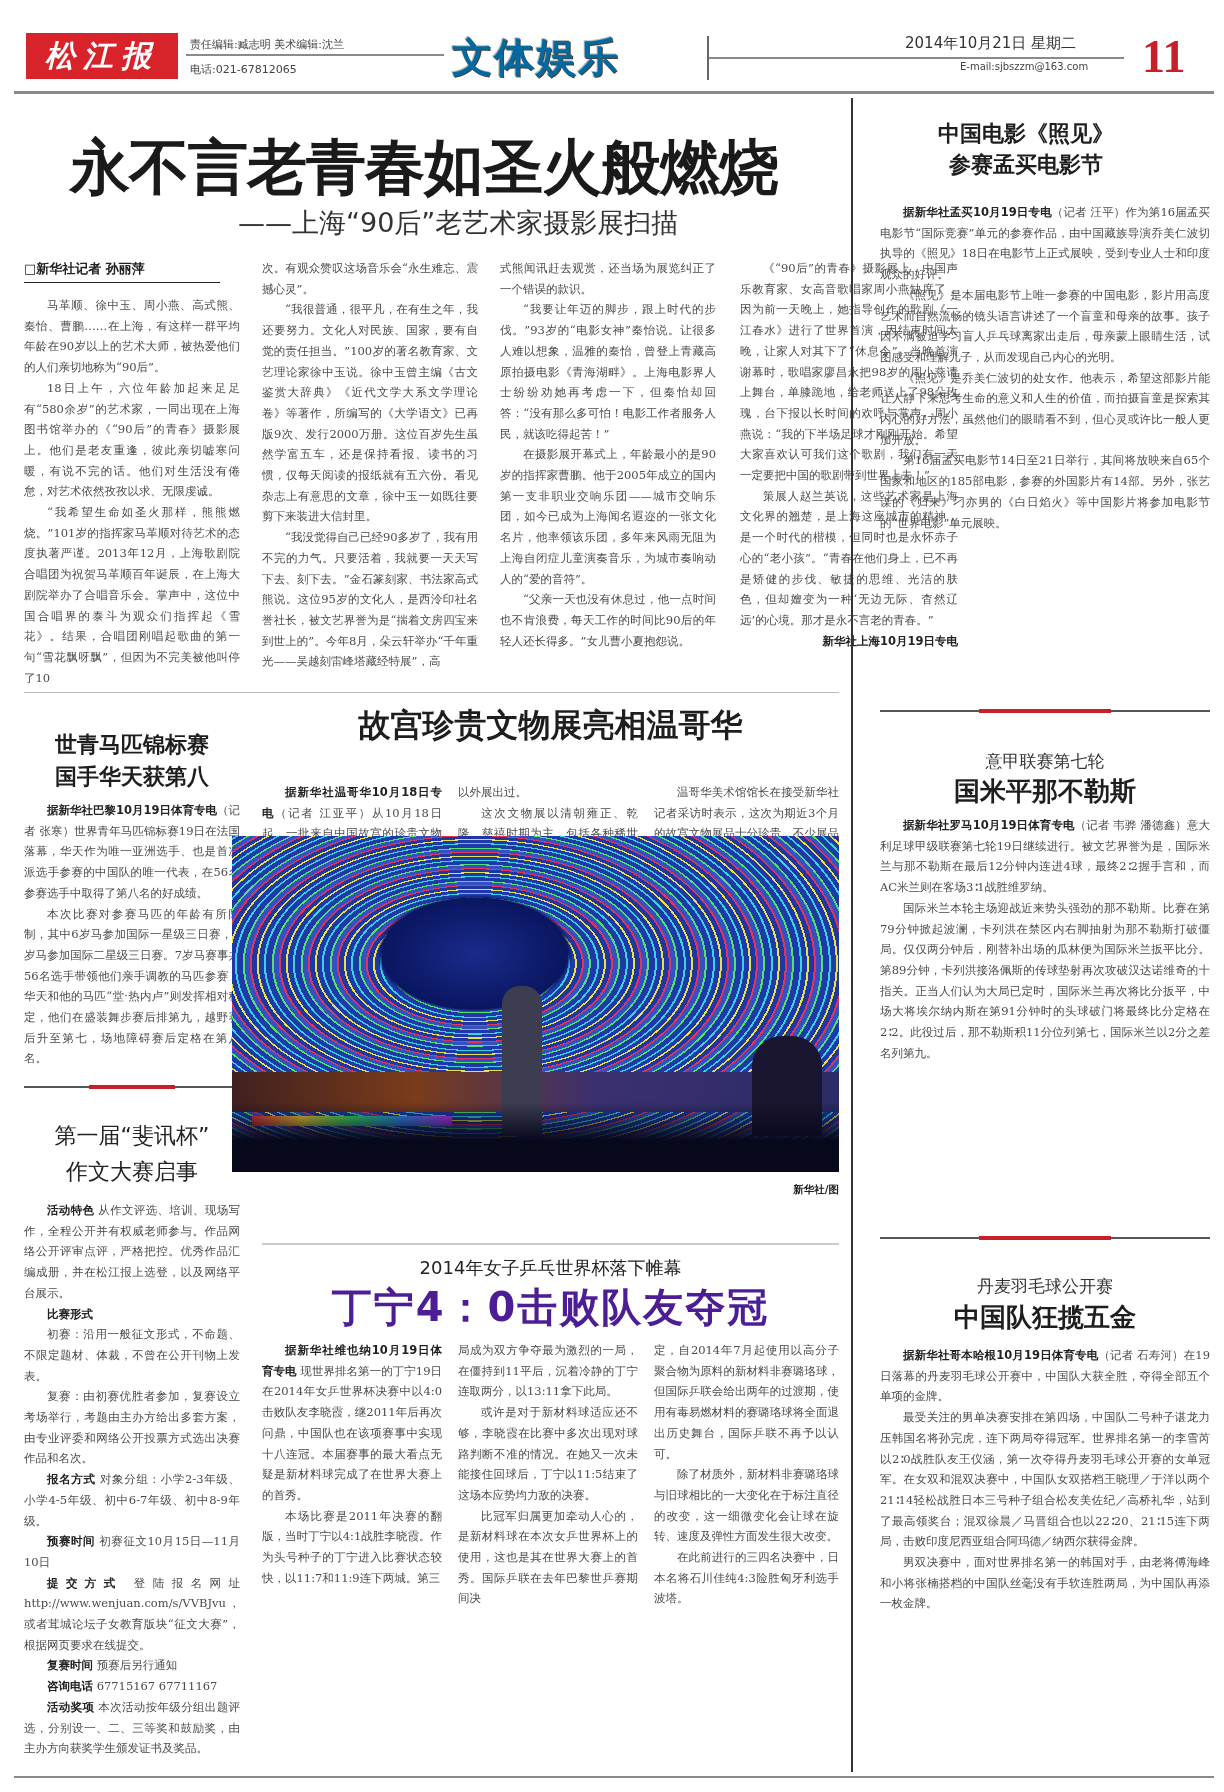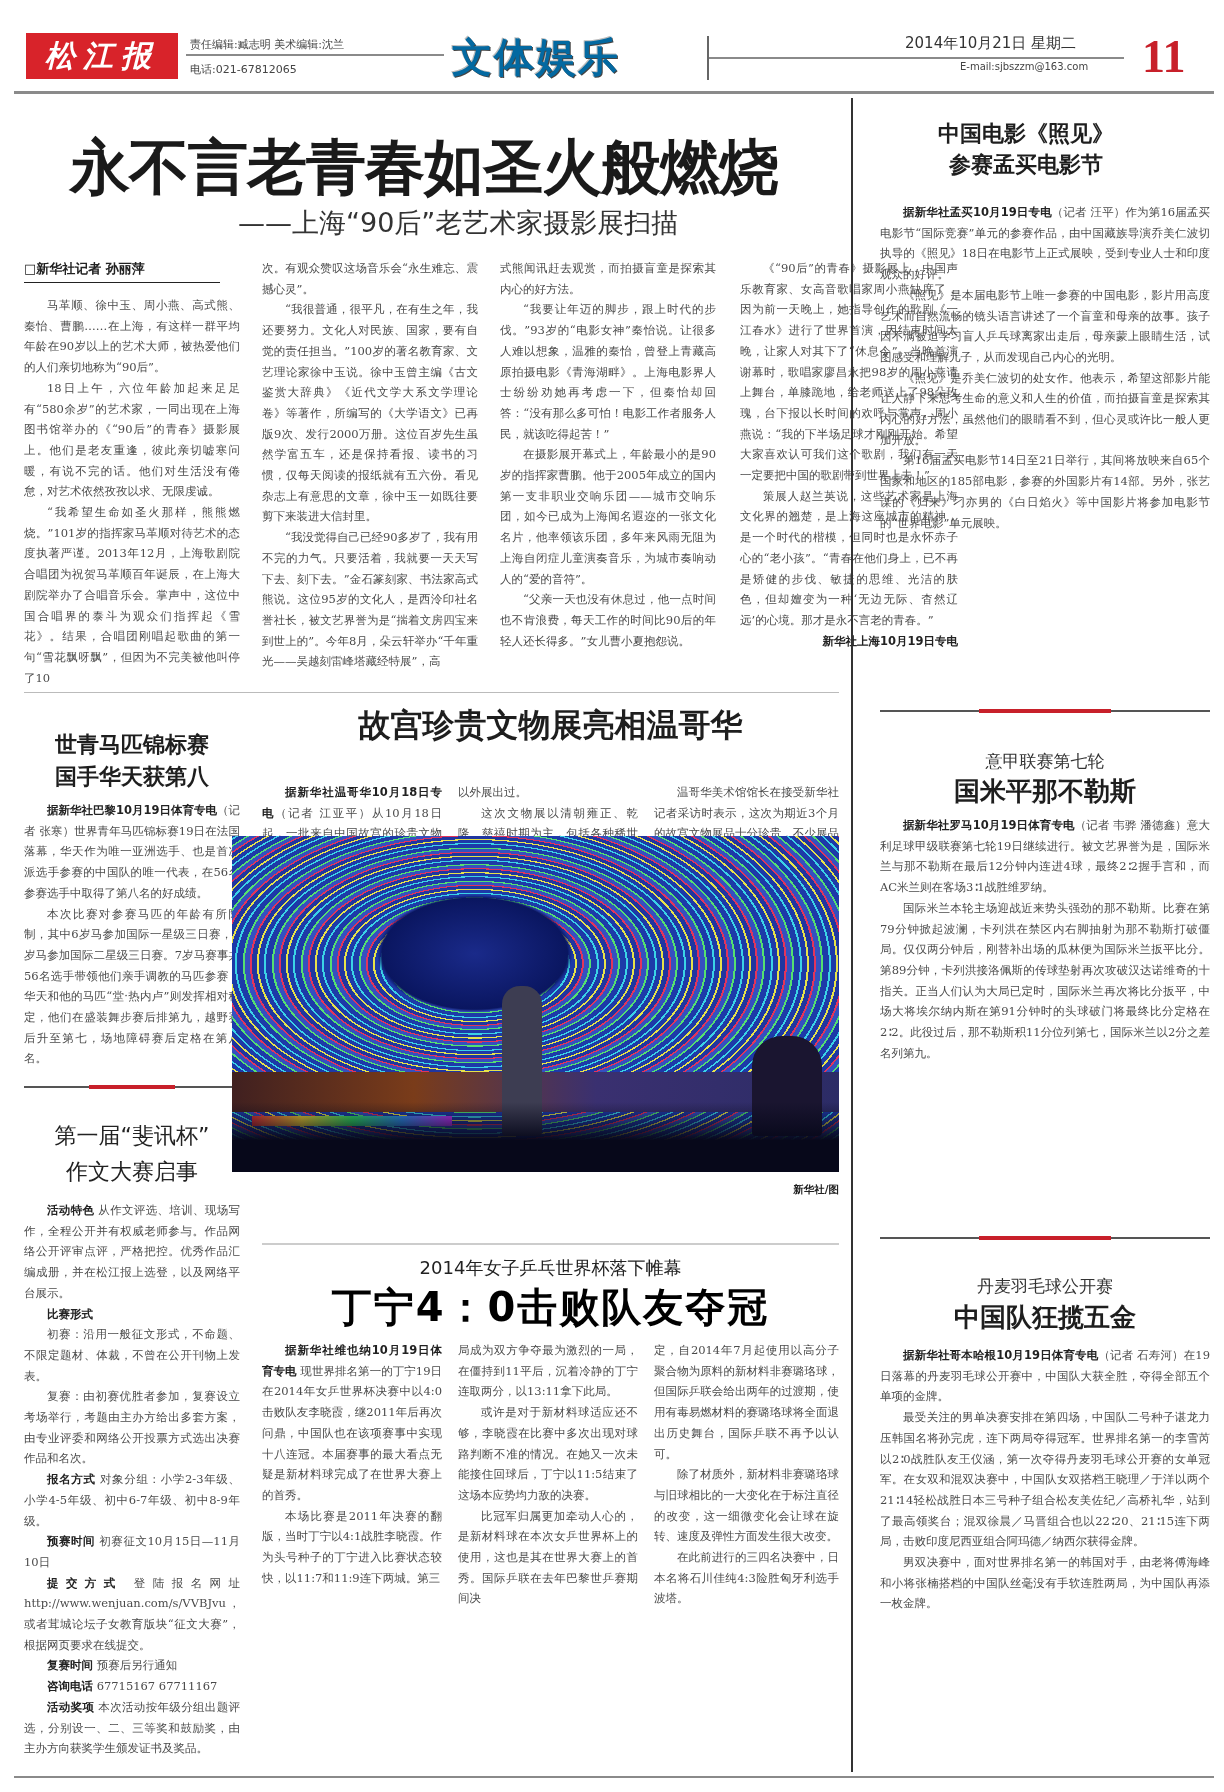--- a/index.html
+++ b/index.html
@@ -60,21 +60,21 @@
   <p>马革顺、徐中玉、周小燕、高式熊、秦怡、曹鹏……在上海，有这样一群平均年龄在90岁以上的艺术大师，被热爱他们的人们亲切地称为“90后”。</p>
   <p>18日上午，六位年龄加起来足足有“580余岁”的艺术家，一同出现在上海图书馆举办的《“90后”的青春》摄影展上。他们是老友重逢，彼此亲切嘘寒问暖，有说不完的话。他们对生活没有倦怠，对艺术依然孜孜以求、无限虔诚。</p>
   <p>“我希望生命如圣火那样，熊熊燃烧。”101岁的指挥家马革顺对待艺术的态度执著严谨。2013年12月，上海歌剧院合唱团为祝贺马革顺百年诞辰，在上海大剧院举办了合唱音乐会。掌声中，这位中国合唱界的泰斗为观众们指挥起《雪花》。结果，合唱团刚唱起歌曲的第一句“雪花飘呀飘”，但因为不完美被他叫停了10</p>
 </div>
 <div class="abs col" style="left:262px;top:258px;width:216px">
   <p class="ni">次。有观众赞叹这场音乐会“永生难忘、震撼心灵”。</p>
   <p>“我很普通，很平凡，在有生之年，我还要努力。文化人对民族、国家，要有自觉的责任担当。”100岁的著名教育家、文艺理论家徐中玉说。徐中玉曾主编《古文鉴赏大辞典》《近代文学大系文学理论卷》等著作，所编写的《大学语文》已再版9次、发行2000万册。这位百岁先生虽然学富五车，还是保持看报、读书的习惯，仅每天阅读的报纸就有五六份。看见杂志上有意思的文章，徐中玉一如既往要剪下来装进大信封里。</p>
   <p>“我没觉得自己已经90多岁了，我有用不完的力气。只要活着，我就要一天天写下去、刻下去。”金石篆刻家、书法家高式熊说。这位95岁的文化人，是西泠印社名誉社长，被文艺界誉为是“揣着文房四宝来到世上的”。今年8月，朵云轩举办“千年重光——吴越刻雷峰塔藏经特展”，高</p>
 </div>
 <div class="abs col" style="left:500px;top:258px;width:216px">
-  <p class="ni">式熊闻讯赶去观赏，而拍摄盲童是探索其内心的好方法。</p>
+  <p class="ni">式熊闻讯赶去观赏，还当场为展览纠正了一个错误的款识。</p>
   <p>“我要让年迈的脚步，跟上时代的步伐。”93岁的“电影女神”秦怡说。让很多人难以想象，温雅的秦怡，曾登上青藏高原拍摄电影《青海湖畔》。上海电影界人士纷纷劝她再考虑一下，但秦怡却回答：“没有那么多可怕！电影工作者服务人民，就该吃得起苦！”</p>
   <p>在摄影展开幕式上，年龄最小的是90岁的指挥家曹鹏。他于2005年成立的国内第一支非职业交响乐团——城市交响乐团，如今已成为上海闻名遐迩的一张文化名片，他率领该乐团，多年来风雨无阻为上海自闭症儿童演奏音乐，为城市奏响动人的“爱的音符”。</p>
   <p>“父亲一天也没有休息过，他一点时间也不肯浪费，每天工作的时间比90后的年轻人还长得多。”女儿曹小夏抱怨说。</p>
 </div>
 
 <div class="abs col" style="left:740px;top:258px;width:218px">
   <p>《“90后”的青春》摄影展上，中国声乐教育家、女高音歌唱家周小燕缺席了，因为前一天晚上，她指导创作的歌剧《一江春水》进行了世界首演，因结束时间太晚，让家人对其下了“休息令”。当晚首演谢幕时，歌唱家廖昌永把98岁的周小燕请上舞台，单膝跪地，给老师送上了98朵玫瑰，台下报以长时间的欢呼与掌声。周小燕说：“我的下半场足球才刚刚开始。希望大家喜欢认可我们这个歌剧，我们有一天一定要把中国的歌剧带到世界上去！”</p>
   <p>策展人赵兰英说，这些艺术家是上海文化界的翘楚，是上海这座城市的精神，是一个时代的楷模，但同时也是永怀赤子心的“老小孩”。“青春在他们身上，已不再是矫健的步伐、敏捷的思维、光洁的肤色，但却嬗变为一种‘无边无际、杳然辽远’的心境。那才是永不言老的青春。”</p>
   <p class="b" style="text-align:right;text-indent:0">新华社上海10月19日专电</p>
 </div>
@@ -166,21 +166,21 @@
   <div class="drummer"></div>
   <div class="crowd"></div>
 </div>
 <div class="abs caption">
   <p><span class="b" style="float:right">新华社/图</span></p>
 </div>
 
 <div class="abs hrule" style="left:262px;top:1243px;width:577px;height:2px;background:#ccc"></div>
 
 <div class="abs" style="left:262px;top:1256px;width:577px;text-align:center;font-family:'DejaVu Sans',sans-serif;font-size:18px;color:#222">2014年女子乒乓世界杯落下帷幕</div>
-<div class="abs" style="left:262px;top:1280px;width:577px;text-align:center;font-family:'DejaVu Sans',sans-serif;font-weight:bold;font-size:40px;color:#000000;letter-spacing:2px">丁宁4：0击败队友夺冠</div>
+<div class="abs" style="left:262px;top:1280px;width:577px;text-align:center;font-family:'DejaVu Sans',sans-serif;font-weight:bold;font-size:40px;color:#4c1d95;letter-spacing:2px">丁宁4：0击败队友夺冠</div>
 <div class="abs col" style="left:262px;top:1340px;width:180px">
   <p><span class="b">据新华社维也纳10月19日体育专电</span> <span>现世界排名第一的丁宁19日在2014年女乒世界杯决赛中以4:0击败队友李晓霞，继2011年后再次问鼎，中国队也在该项赛事中实现十八连冠。本届赛事的最大看点无疑是新材料球完成了在世界大赛上的首秀。</span></p>
   <p>本场比赛是2011年决赛的翻版，当时丁宁以4:1战胜李晓霞。作为头号种子的丁宁进入比赛状态较快，以11:7和11:9连下两城。第三</p>
 </div>
 <div class="abs col" style="left:458px;top:1340px;width:180px">
   <p class="ni">局成为双方争夺最为激烈的一局，在僵持到11平后，沉着冷静的丁宁连取两分，以13:11拿下此局。</p>
   <p>或许是对于新材料球适应还不够，李晓霞在比赛中多次出现对球路判断不准的情况。在她又一次未能接住回球后，丁宁以11:5结束了这场本应势均力敌的决赛。</p>
   <p>比冠军归属更加牵动人心的，是新材料球在本次女乒世界杯上的使用，这也是其在世界大赛上的首秀。国际乒联在去年巴黎世乒赛期间决</p>
 </div>
 <div class="abs col" style="left:654px;top:1340px;width:185px">

